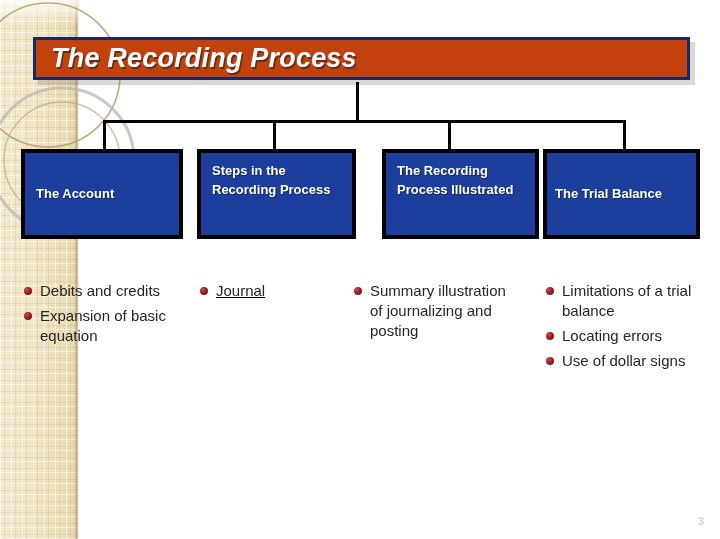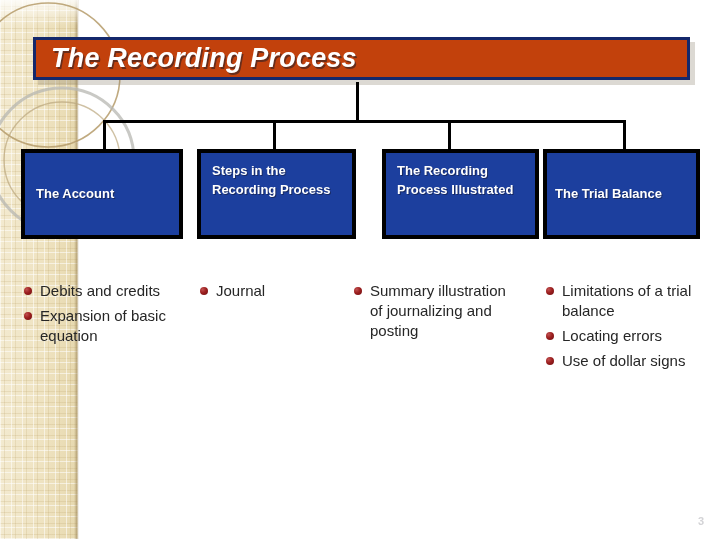--- a/index.html
+++ b/index.html
@@ -138,21 +138,21 @@
   .box3 { left: 382px; width: 157px; }
   .box4 { left: 543px; width: 157px; padding-left: 8px; }
 
   
   .bullets {
     position: absolute;
     top: 253px;
     margin-top: 28px;
   }
   .col1 { left: 24px;  width: 168px; }
-  .col2 { left: 200px; width: 160px; }
+  .col2 { left: 200px; width: 160px; text-decoration: underline; }
   .col3 { left: 354px; width: 160px; }
   .col4 { left: 546px; width: 168px; }
 
   .bullet-item {
     display: flex;
     align-items: flex-start;
     margin-bottom: 5px;
   }
   .bullet-dot {
     flex: 0 0 auto;

